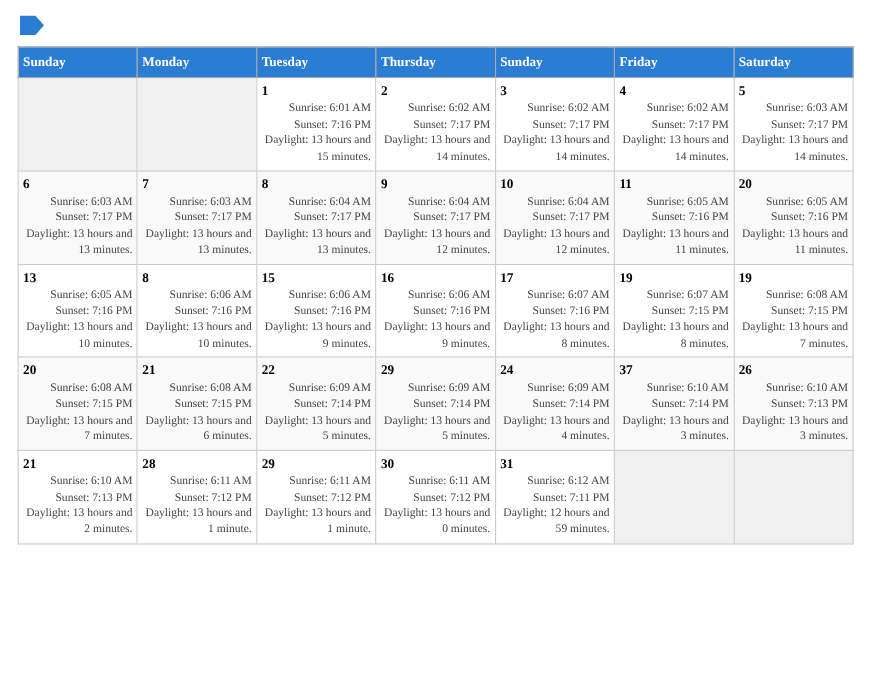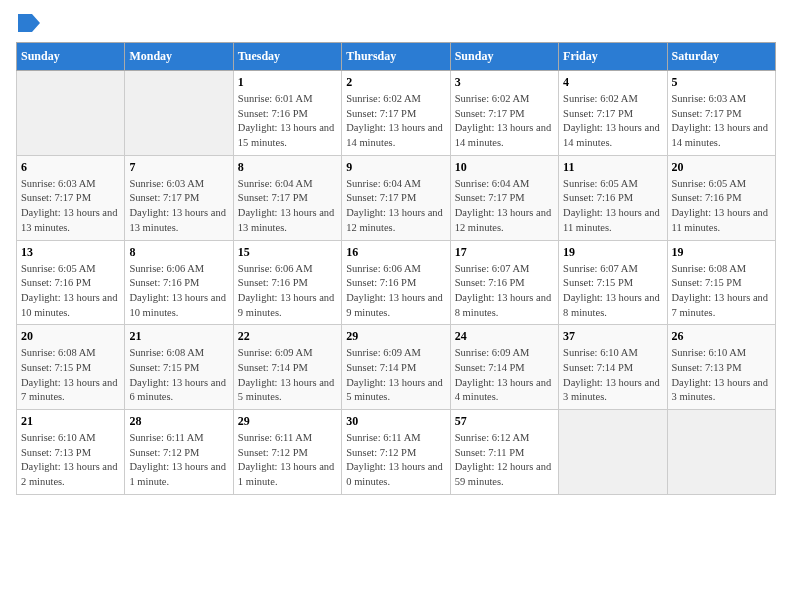--- a/index.html
+++ b/index.html
@@ -74,20 +74,21 @@
     }
     .day-num {
       font-weight: bold;
       font-size: 12px;
       margin-bottom: 2px;
     }
     .day-info {
       color: #444;
       font-size: 10.5px;
       line-height: 1.4;
+      text-align: right;
     }
     .empty-cell {
       background: #f0f0f0 !important;
     }
   </style>
 </head>
 <body>
 
 <div class="header-area">
   <div class="logo">
@@ -303,21 +304,21 @@
 Sunset: 7:12 PM
 Daylight: 13 hours and 1 minute.</div>
         </td>
         <td>
           <div class="day-num">30</div>
           <div class="day-info" style="white-space: pre-line;">Sunrise: 6:11 AM
 Sunset: 7:12 PM
 Daylight: 13 hours and 0 minutes.</div>
         </td>
         <td>
-          <div class="day-num">57</div>
+          <div class="day-num">31</div>
           <div class="day-info" style="white-space: pre-line;">Sunrise: 6:12 AM
 Sunset: 7:11 PM
 Daylight: 12 hours and 59 minutes.</div>
         </td>
         <td class="empty-cell"></td>
         <td class="empty-cell"></td>
       </tr>
     </tbody>
 </table>
 

